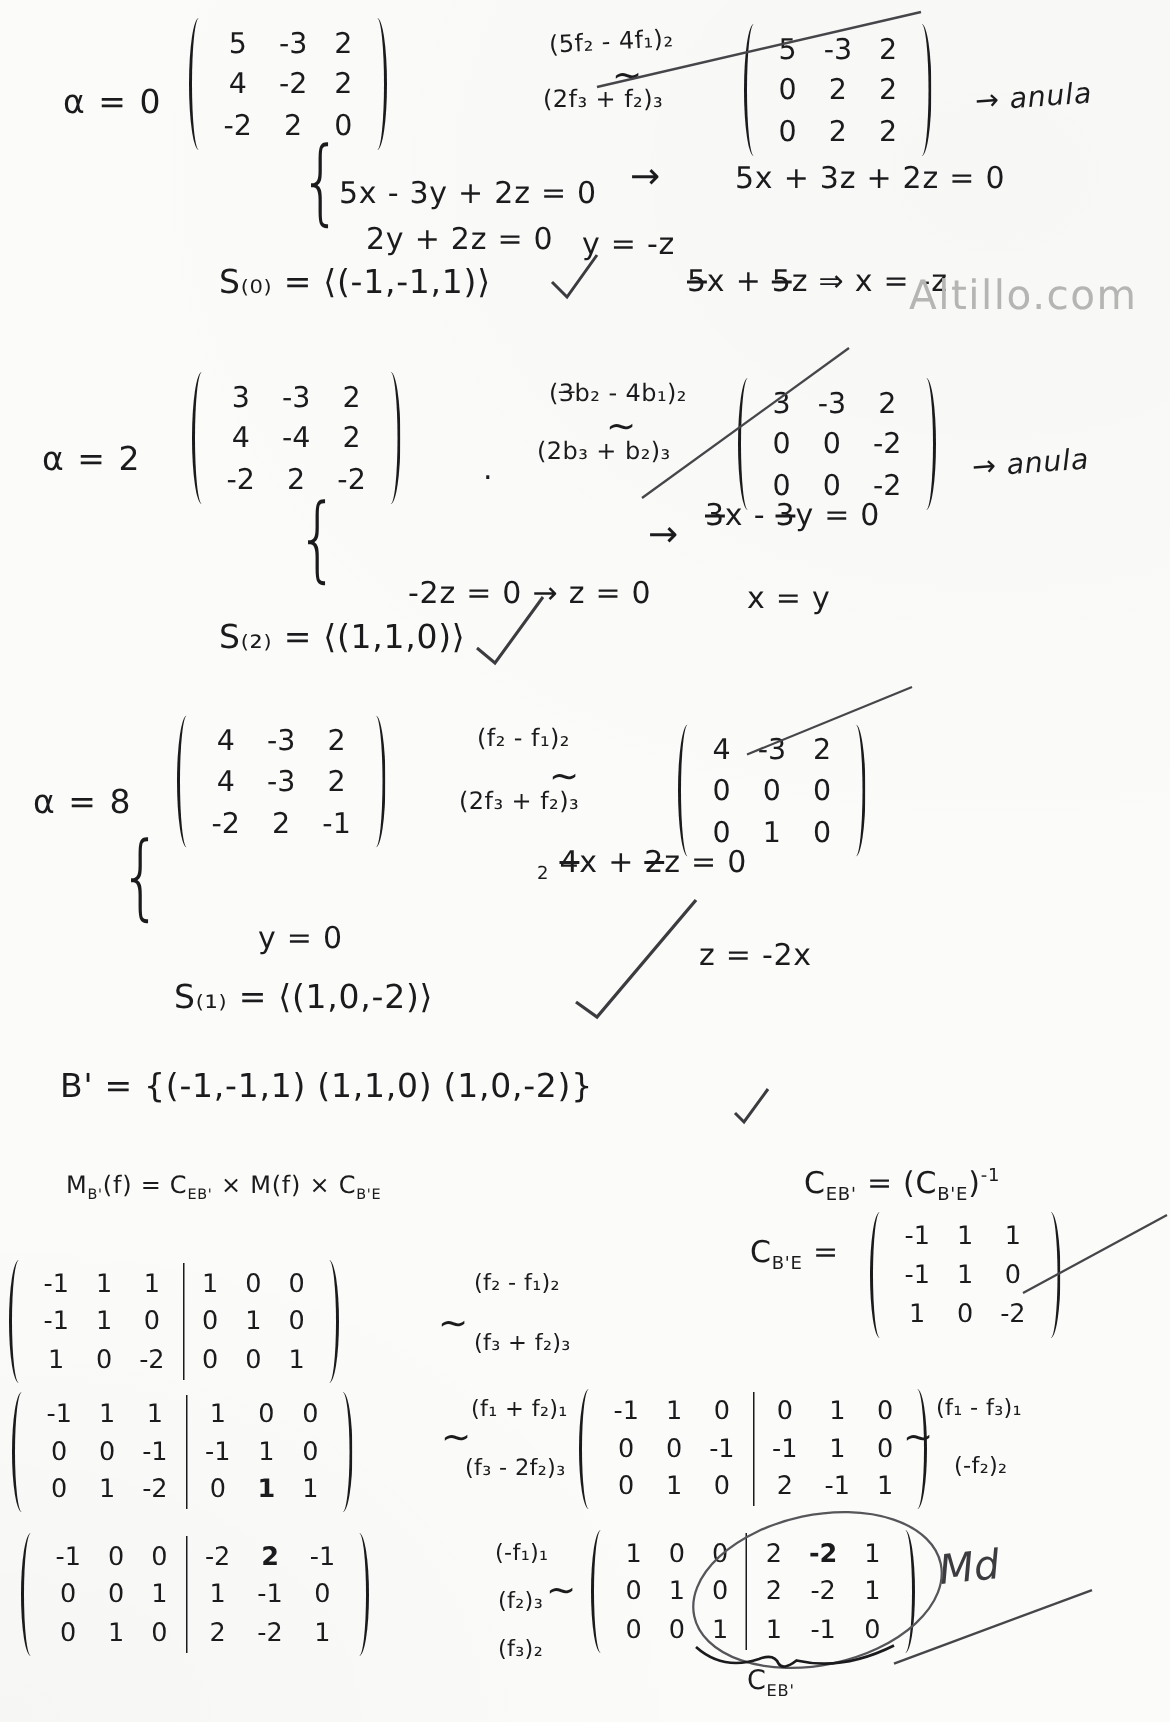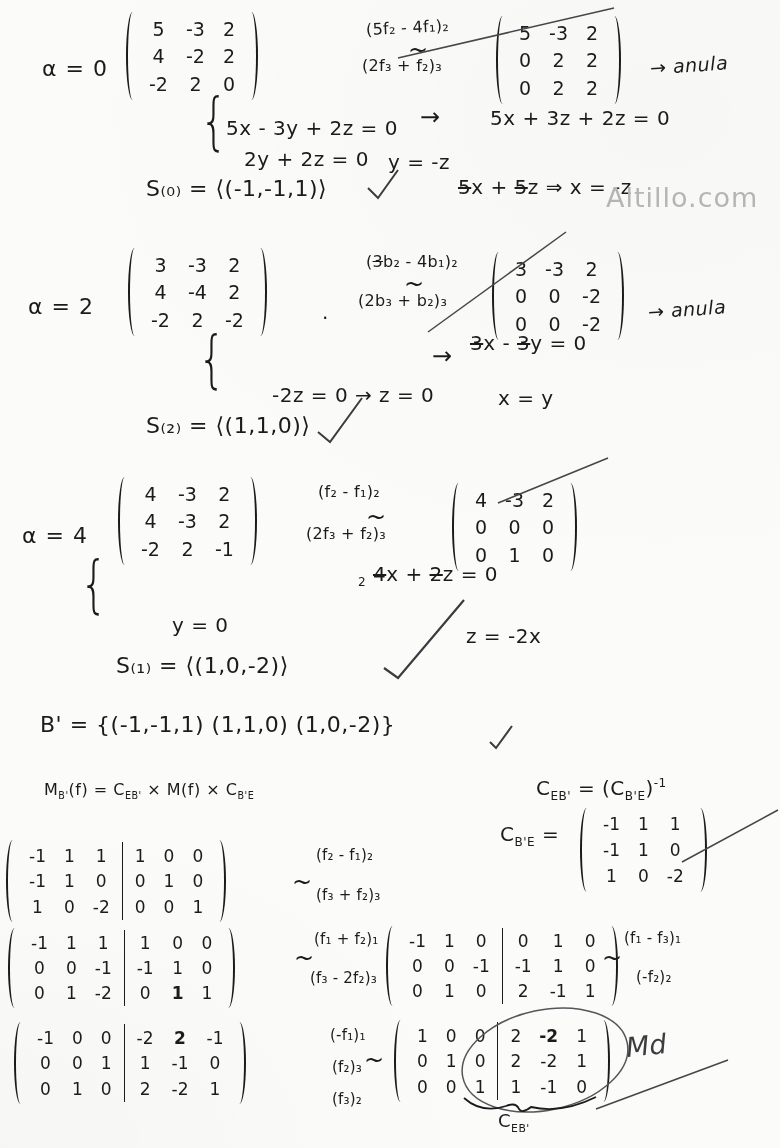--- a/index.html
+++ b/index.html
@@ -126,21 +126,21 @@
       <div class="paren pr"></div>
     </div>
   <div class="abs anula" style="left:648px;top:298px;transform:rotate(-4deg);">→ anula</div>
   <div class="abs sysbrace" style="left:198px;top:328px;">{</div>
   <div class="abs eq" style="left:432px;top:342px;font-size:24px;">→</div>
   <div class="abs eq" style="left:470px;top:331px;"><span class="strike">3</span><span>x - </span><span class="strike">3</span><span>y = 0</span></div>
   <div class="abs eq" style="left:272px;top:383px;">-2z = 0  →  z = 0</div>
   <div class="abs eq" style="left:498px;top:386px;">x = y</div>
   <div class="abs sol" style="left:146px;top:413px;">S₍₂₎ = ⟨(1,1,0)⟩</div>
 
-  <div class="abs lab" style="left:22px;top:487px;">α = 4</div>
+  <div class="abs lab" style="left:22px;top:487px;">α = 8</div>
   <div class="abs matrix fs19" style="left:118px;top:477px;height:88px;">
       <div class="paren pl"></div>
       <div class="mblock" style="grid-template-columns: repeat(3, auto);">
         <div class="mcell">4</div>
         <div class="mcell">-3</div>
         <div class="mcell">2</div>
         <div class="mcell">4</div>
         <div class="mcell">-3</div>
         <div class="mcell">2</div>
         <div class="mcell">-2</div>

